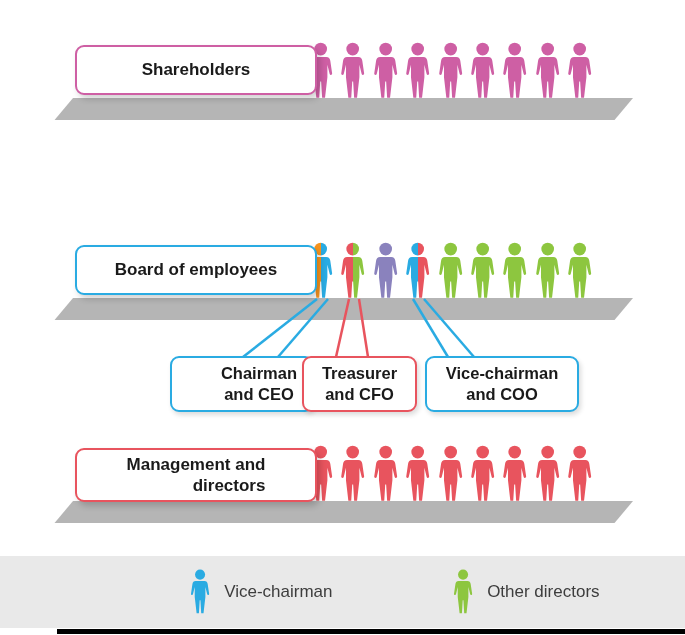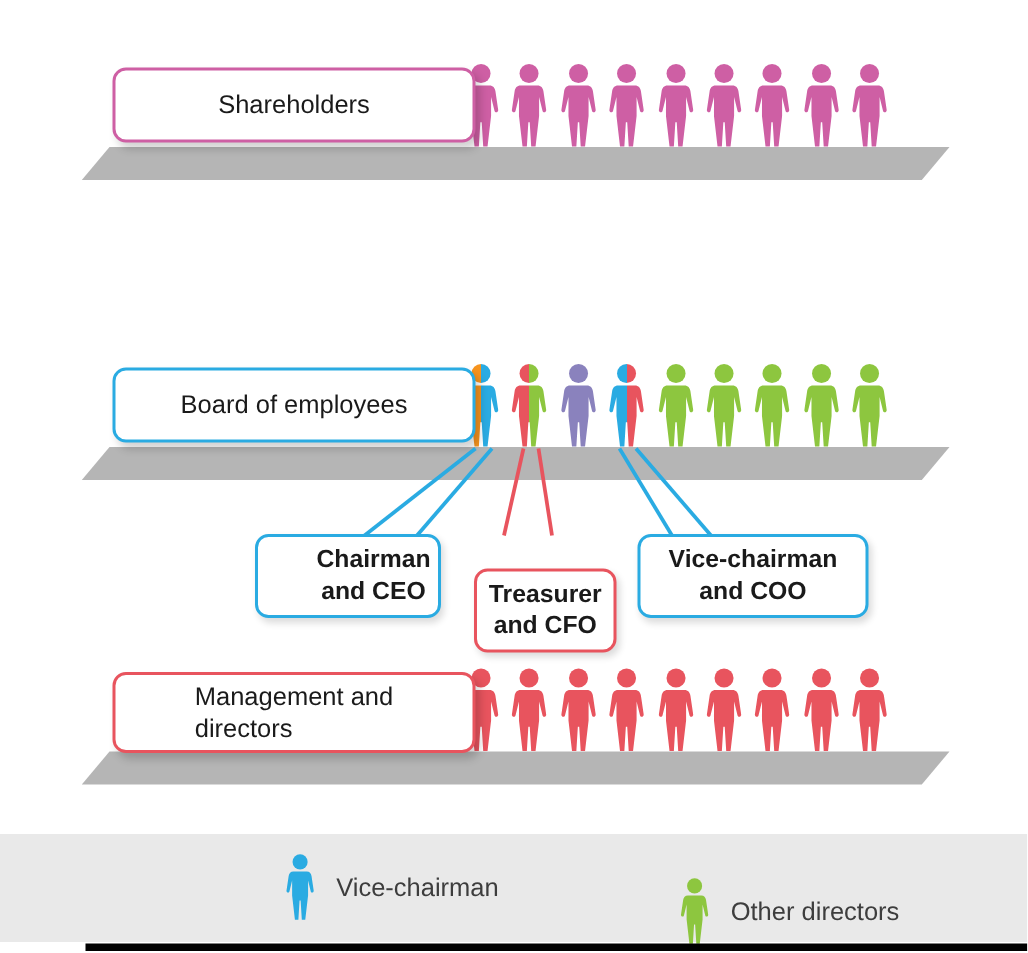--- a/index.html
+++ b/index.html
@@ -13,22 +13,22 @@
     background:#ffffff;
     overflow:hidden;
   }
   .label-box {
     position:absolute;
     left:75px; width:242px;
     background:#fff;
     border:2.5px solid #999;
     border-radius:9px;
     display:flex; align-items:center; justify-content:center;
-    text-align:left;
-    font-weight:400; font-size:17px; color:#1a1a1a;
+    text-align:right;
+    font-weight:700; font-size:17px; color:#1a1a1a;
     line-height:1.25;
     white-space:pre-line;
     box-shadow:3px 4px 6px rgba(0,0,0,0.18);
     z-index:3;
   }
   .icons {
     position:absolute;
     left:308px;
     display:flex; gap:7px; align-items:flex-end;
     z-index:2;
@@ -242,36 +242,36 @@
 
   <svg id="connector-overlay" width="685" height="635">
       <line x1="317" y1="299" x2="243" y2="357" stroke="#2aabe2" stroke-width="2.5"></line>
       <line x1="328" y1="299" x2="278" y2="357" stroke="#2aabe2" stroke-width="2.5"></line>
       <line x1="349" y1="299" x2="336" y2="357" stroke="#e8545e" stroke-width="2.5"></line>
       <line x1="359" y1="299" x2="368" y2="357" stroke="#e8545e" stroke-width="2.5"></line>
       <line x1="413" y1="299" x2="448" y2="357" stroke="#2aabe2" stroke-width="2.5"></line>
       <line x1="424" y1="299" x2="474" y2="357" stroke="#2aabe2" stroke-width="2.5"></line>
     </svg>
 
-  <div class="callout" id="callout-0" style="left: 170px; top: 356px; width: 124px; height: 56px; border-color: rgb(42, 171, 226); padding-left: 34px;">Chairman
+  <div class="callout" id="callout-0" style="left: 170px; top: 356px; width: 144px; height: 56px; border-color: rgb(42, 171, 226); padding-left: 34px;">Chairman
 and CEO</div>
-  <div class="callout" id="callout-1" style="left: 316px; top: 356px; width: 95px; height: 56px; border-color: rgb(232, 84, 94); margin-top: 23px;">Treasurer
+  <div class="callout" id="callout-1" style="left: 302px; top: 356px; width: 115px; height: 56px; border-color: rgb(232, 84, 94);">Treasurer
 and CFO</div>
   <div class="callout" id="callout-2" style="left: 425px; top: 356px; width: 154px; height: 56px; border-color: rgb(42, 171, 226);">Vice-chairman
 and COO</div>
 
   <div class="legend-band" style="background: rgb(233, 233, 233);">
     <div class="legend-item" id="legend-item-0" style="left:190px;top:13px">
         <svg viewBox="6 0 28 64" class="person" style="height: 46px; width: 20.125px;">
           <circle cx="20" cy="7.8" r="7" fill="#2aabe2"></circle>
           <path d="M13.8,16.6 L26.2,16.6 C28.8,16.6 30.2,18.3 30.6,20.8 L32.6,34.4 C33,36.3 30.4,37.1 29.9,35.2 L27.4,25 L27.4,39 L24.8,61.5 L21.6,61.5 L20.5,43.5 L19.5,43.5 L18.4,61.5 L15.2,61.5 L12.6,39 L12.6,25 L10.1,35.2 C9.6,37.1 7,36.3 7.4,34.4 L9.4,20.8 C9.8,18.3 11.2,16.6 13.8,16.6 Z" fill="#2aabe2"></path>
         </svg>
       <span class="legend-label">Vice-chairman</span>
     </div>
-    <div class="legend-item" id="legend-item-1" style="left:453px;top:29px">
+    <div class="legend-item" id="legend-item-1" style="left:453px;top:13px">
         <svg viewBox="6 0 28 64" class="person" style="height: 46px; width: 20.125px;">
           <circle cx="20" cy="7.8" r="7" fill="#8dc63f"></circle>
           <path d="M13.8,16.6 L26.2,16.6 C28.8,16.6 30.2,18.3 30.6,20.8 L32.6,34.4 C33,36.3 30.4,37.1 29.9,35.2 L27.4,25 L27.4,39 L24.8,61.5 L21.6,61.5 L20.5,43.5 L19.5,43.5 L18.4,61.5 L15.2,61.5 L12.6,39 L12.6,25 L10.1,35.2 C9.6,37.1 7,36.3 7.4,34.4 L9.4,20.8 C9.8,18.3 11.2,16.6 13.8,16.6 Z" fill="#8dc63f"></path>
         </svg>
       <span class="legend-label">Other directors</span>
     </div>
   </div>
 
   <div class="bottom-bar" style="background: rgb(0, 0, 0);"></div>
 

